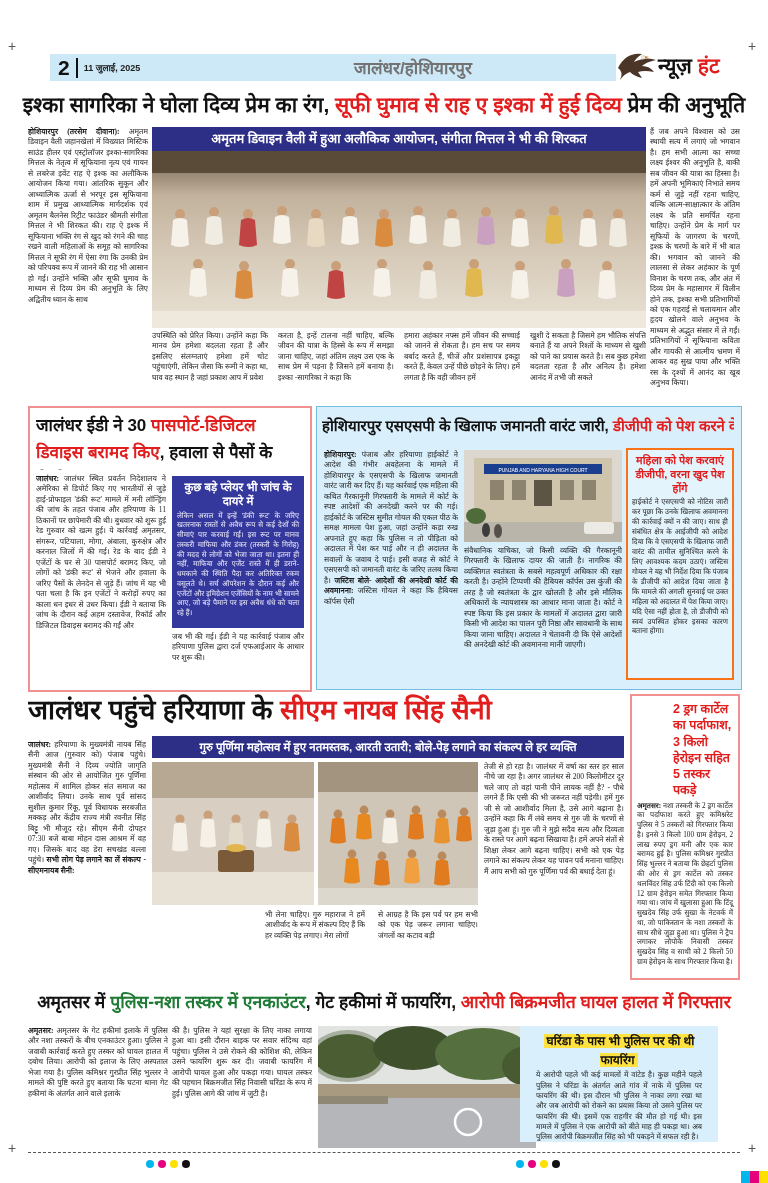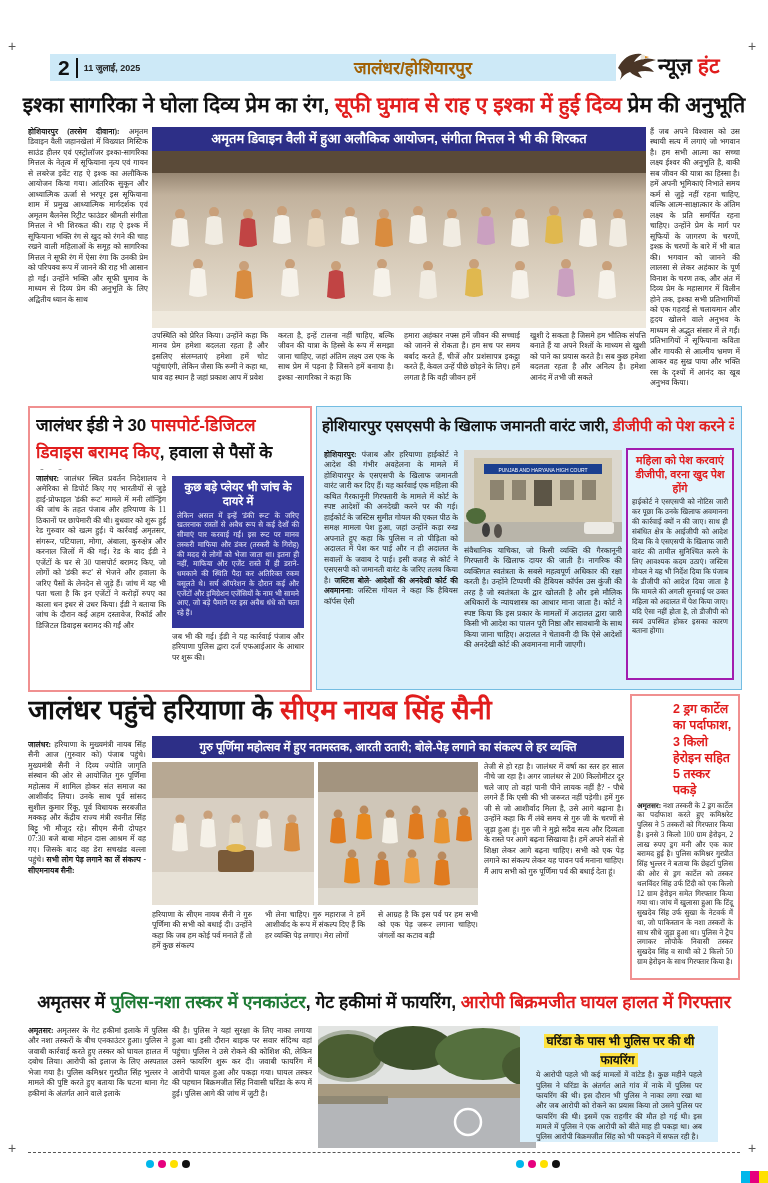--- a/index.html
+++ b/index.html
@@ -6,21 +6,21 @@
   .sheet{position:relative;width:768px;height:1183px;background:#ffffff;margin:0 auto;
          font-family:"Liberation Serif",serif;overflow:hidden;}
   .crop{position:absolute;font:14px "Liberation Sans",sans-serif;color:#555;}
   
   .hdr-bar{position:absolute;left:50px;top:54px;width:566px;height:27px;background:#cde9f7;
            display:flex;align-items:center;}
   .pgnum{font:bold 21px "Liberation Sans",sans-serif;color:#111;margin-left:8px;}
   .pgdiv{width:2px;height:20px;background:#111;margin:0 6px;}
   .hdate{font:bold 9px "Liberation Sans",sans-serif;color:#222;}
   .hsection{position:absolute;left:170px;right:10px;text-align:center;
-            font:bold 17px "Liberation Sans",sans-serif;color:#a16207;}
+            font:bold 17px "Liberation Sans",sans-serif;color:#737373;}
   .logo{position:absolute;left:616px;top:46px;width:136px;height:38px;display:flex;align-items:center;}
   .logo-word{font:bold 21px "Liberation Sans",sans-serif;color:#111;white-space:nowrap;}
   .logo-word .red{color:#e11d1d;}
   
   .mainhead{position:absolute;left:10px;top:88px;width:748px;height:36px;text-align:center;
             font:bold 21px/34px "Liberation Sans",sans-serif;color:#111;white-space:nowrap;overflow:hidden;}
   .red{color:#e11d1d;}
   .green{color:#1e7a34;}
   
   .col{position:absolute;font:7.6px/1.38 "Liberation Serif",serif;color:#1c1c1c;
@@ -38,21 +38,21 @@
           font:bold 17px/1.6 "Liberation Sans",sans-serif;color:#111;overflow:hidden;}
   .bluebox{position:absolute;left:172px;top:476px;width:132px;height:152px;background:#34379b;
            color:#fff;padding:4px 5px;box-sizing:border-box;overflow:hidden;}
   .bluebox .t{font:bold 11.5px/1.25 "Liberation Sans",sans-serif;text-align:center;display:block;margin-bottom:2px;}
   .bluebox .b{font:7.2px/1.35 "Liberation Sans",sans-serif;text-align:justify;display:block;color:#f2f2ff;}
   
   .sspbox{position:absolute;left:316px;top:406px;width:424px;height:282px;background:#d9effb;border:1px solid #74bde2;}
   .ssphead{position:absolute;left:322px;top:414px;width:412px;height:26px;
            font:bold 15px/24px "Liberation Sans",sans-serif;color:#111;white-space:nowrap;overflow:hidden;}
   .dgpbox{position:absolute;left:626px;top:448px;width:108px;height:232px;background:#e3f4fd;
-          border:2px solid #a21caf;box-sizing:border-box;padding:4px;overflow:hidden;}
+          border:2px solid #f97316;box-sizing:border-box;padding:4px;overflow:hidden;}
   .dgpbox .t{font:bold 11px/1.25 "Liberation Sans",sans-serif;color:#e11d1d;text-align:center;display:block;margin-bottom:3px;}
   .dgpbox .b{font:7.2px/1.38 "Liberation Serif",serif;color:#1c1c1c;text-align:justify;display:block;}
   
   .cmhead{position:absolute;left:28px;top:690px;width:598px;height:42px;
           font:bold 27px/40px "Liberation Sans",sans-serif;color:#111;white-space:nowrap;overflow:hidden;}
   .subbar{position:absolute;left:152px;top:736px;width:472px;height:22px;background:#2d2f87;color:#fff;
           font:bold 11.5px/22px "Liberation Sans",sans-serif;text-align:center;white-space:nowrap;overflow:hidden;}
   
   .drugbox{position:absolute;left:630px;top:694px;width:110px;height:286px;border:2px solid #f09090;
            box-sizing:border-box;padding:5px;background:#fff;overflow:hidden;}
@@ -248,21 +248,20 @@
       <use href="#prs3" x="124" y="64" style="color:#e8932f"></use>
         <use href="#prs3" x="146" y="62" style="color:#e07b1f"></use>
       <use href="#prs3" x="34" y="104" style="color:#e8891f"></use>
         <use href="#prs3" x="64" y="106" style="color:#e07b1f"></use>
       <use href="#prs3" x="94" y="104" style="color:#f0a040"></use>
         <use href="#prs3" x="124" y="106" style="color:#e07b1f"></use>
       <rect x="0" y="126" width="160" height="17" fill="#ddd8cd"></rect>
     </svg>
   </div>
   <div class="col" style="left:484px;top:762px;width:140px;height:218px;">तेजी से हो रहा है। जालंधर में वर्षा का स्तर हर साल नीचे जा रहा है। अगर जालंधर से 200 किलोमीटर दूर चले जाए तो वहां पानी पीने लायक नहीं है? - पौधे लगने हैं कि एसी की भी जरूरत नहीं पड़ेगी। हमें गुरु जी से जो आशीर्वाद मिला है, उसे आगे बढ़ाना है। उन्होंने कहा कि मैं लंबे समय से गुरु जी के चरणों से जुड़ा हुआ हूं। गुरु जी ने मुझे सदैव सत्य और दिव्यता के रास्ते पर आगे बढ़ना सिखाया है। हमें अपने संतों से शिक्षा लेकर आगे बढ़ना चाहिए। सभी को एक पेड़ लगाने का संकल्प लेकर यह पावन पर्व मनाना चाहिए। मैं आप सभी को गुरु पूर्णिमा पर्व की बधाई देता हूं।</div>
-  <div class="col" style="left:152px;top:910px;width:100px;height:70px;">हरियाणा के सीएम नायब सैनी ने गुरु पूर्णिमा की सभी को बधाई दी। उन्होंने कहा कि जब हम कोई पर्व मनाते हैं तो हमें कुछ संकल्प</div>
   <div class="col" style="left:265px;top:910px;width:100px;height:70px;">भी लेना चाहिए। गुरु महाराज ने हमें आशीर्वाद के रूप में संकल्प दिए हैं कि हर व्यक्ति पेड़ लगाए। मेरा लोगों</div>
   <div class="col" style="left:378px;top:910px;width:100px;height:70px;">से आग्रह है कि इस पर्व पर हम सभी को एक पेड़ जरूर लगाना चाहिए। जंगलों का कटाव बड़ी</div>
 
   <div class="drugbox">
     <span class="t">2 ड्रग कार्टेल का पर्दाफाश, 3 किलो हेरोइन सहित 5 तस्कर पकड़े</span>
     <span class="b"><span class="dl">अमृतसर:</span><span> नशा तस्करी के 2 ड्रग कार्टेल का पर्दाफाश करते हुए कमिश्नरेट पुलिस ने 5 तस्करों को गिरफ्तार किया है। इनसे 3 किलो 100 ग्राम हेरोइन, 2 लाख रुपए ड्रग मनी और एक कार बरामद हुई है। पुलिस कमिश्नर गुरप्रीत सिंह भुल्लर ने बताया कि छेहर्टा पुलिस की ओर से ड्रग कार्टेल को तस्कर थलविंदर सिंह उर्फ टिंदी को एक किलो 12 ग्राम हेरोइन समेत गिरफ्तार किया गया था। जांच में खुलासा हुआ कि टिंदू सुखदेव सिंह उर्फ सुखा के नेटवर्क में था, जो पाकिस्तान के नशा तस्करों के साथ सीधे जुड़ा हुआ था। पुलिस ने ट्रैप लगाकर लोपोके निवासी तस्कर सुखदेव सिंह व साथी को 2 किलो 50 ग्राम हेरोइन के साथ गिरफ्तार किया है।</span></span>
   </div>
 
   <div class="enchead">
     <span>अमृतसर में </span><span class="green">पुलिस-नशा तस्कर में एनकाउंटर</span><span>, गेट हकीमां में फायरिंग, </span><span class="red">आरोपी बिक्रमजीत घायल हालत में गिरफ्तार</span>

